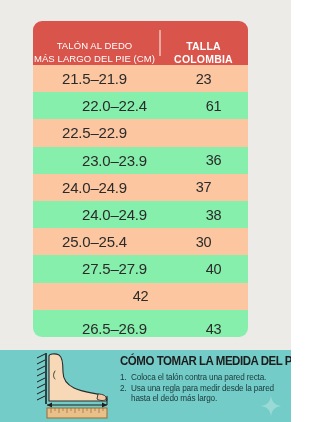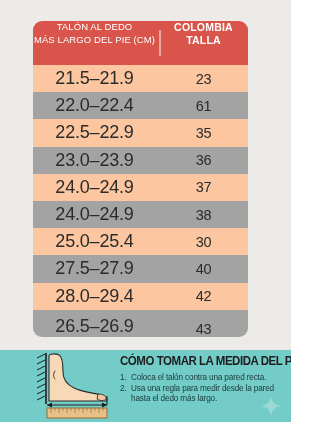--- a/index.html
+++ b/index.html
@@ -27,21 +27,21 @@
     left: 33px;
     top: 21px;
     width: 215px;
   }
 
   .table-header {
     background: #d9544b;
     border-radius: 9px 9px 0 0;
     height: 44px;
     display: flex;
-    align-items: flex-start;
+    align-items: flex-end;
     color: #ffffff;
     position: relative;
   }
   .th-left {
     flex: 0 0 126px;
     text-align: center;
     font-size: 9.5px;
     line-height: 12.5px;
     letter-spacing: 0.1px;
     padding-right: 3px;
@@ -67,27 +67,27 @@
 
   .table-body { width: 100%; }
 
   .size-row {
     height: 27.2px;
     display: flex;
     align-items: center;
     color: #2b2b2b;
   }
   .size-row.odd  { background: #fbc6a0; }
-  .size-row.even { background: #a3a3a3; }
+  .size-row.even { background: #86efac; padding-left: 20px; }
   .size-row.last { border-radius: 0 0 9px 9px; align-items: flex-end; }
 
   .cell-range {
     flex: 0 0 126px;
     text-align: center;
-    font-size: 18px;
+    font-size: 15px;
     letter-spacing: -0.2px;
     padding-right: 3px;
     box-sizing: border-box;
   }
   .cell-size {
     flex: 1;
     text-align: center;
     font-size: 14.5px;
     letter-spacing: -0.2px;
   }
@@ -150,40 +150,39 @@
 
   <div id="size-card">
 
     <div class="table-header">
       <div class="th-left">
         <span class="th-line">TALÓN AL DEDO</span>
         <span class="th-line">MÁS LARGO DEL PIE (CM)</span>
       </div>
       <div class="th-divider"></div>
       <div class="th-right">
+        <span class="th-line">TALLA</span>
         <span class="th-line">COLOMBIA</span>
-        <span class="th-line">TALLA</span>
       </div>
     </div>
 
     <div class="table-body">
 
       <div class="size-row odd">
         <div class="cell-range">21.5–21.9</div>
         <div class="cell-size">23</div>
       </div>
 
       <div class="size-row even">
         <div class="cell-range">22.0–22.4</div>
         <div class="cell-size">61</div>
       </div>
 
       <div class="size-row odd">
         <div class="cell-range">22.5–22.9</div>
-        <div class="cell-size">35</div>
       </div>
 
       <div class="size-row even">
         <div class="cell-range">23.0–23.9</div>
         <div class="cell-size">36</div>
       </div>
 
       <div class="size-row odd">
         <div class="cell-range">24.0–24.9</div>
         <div class="cell-size">37</div>
@@ -198,21 +197,20 @@
         <div class="cell-range">25.0–25.4</div>
         <div class="cell-size">30</div>
       </div>
 
       <div class="size-row even">
         <div class="cell-range">27.5–27.9</div>
         <div class="cell-size">40</div>
       </div>
 
       <div class="size-row odd">
-        <div class="cell-range">28.0–29.4</div>
         <div class="cell-size">42</div>
       </div>
 
       <div class="size-row even last">
         <div class="cell-range">26.5–26.9</div>
         <div class="cell-size">43</div>
       </div>
 
     </div>
   </div>

